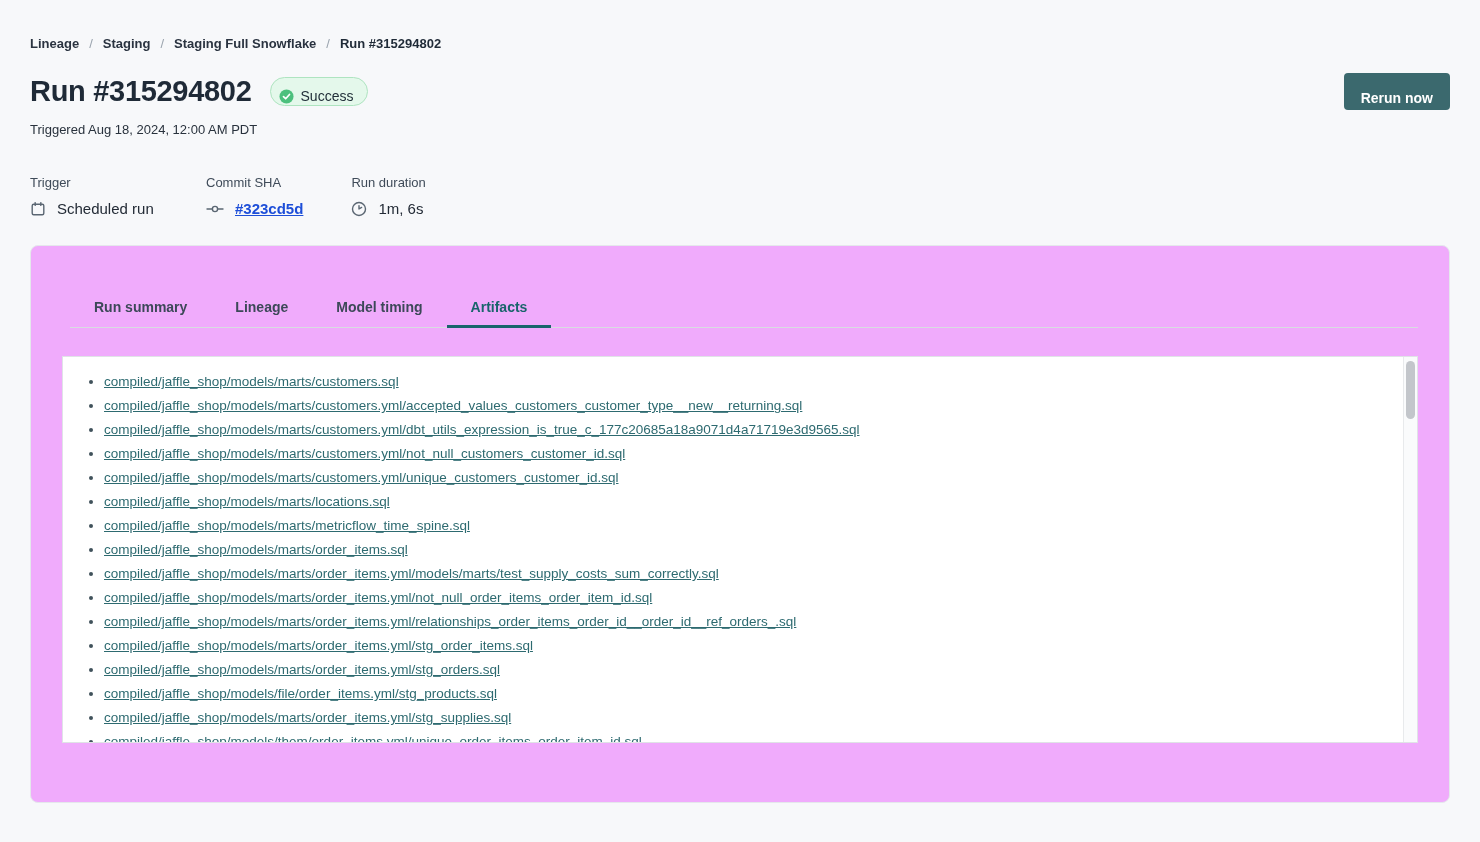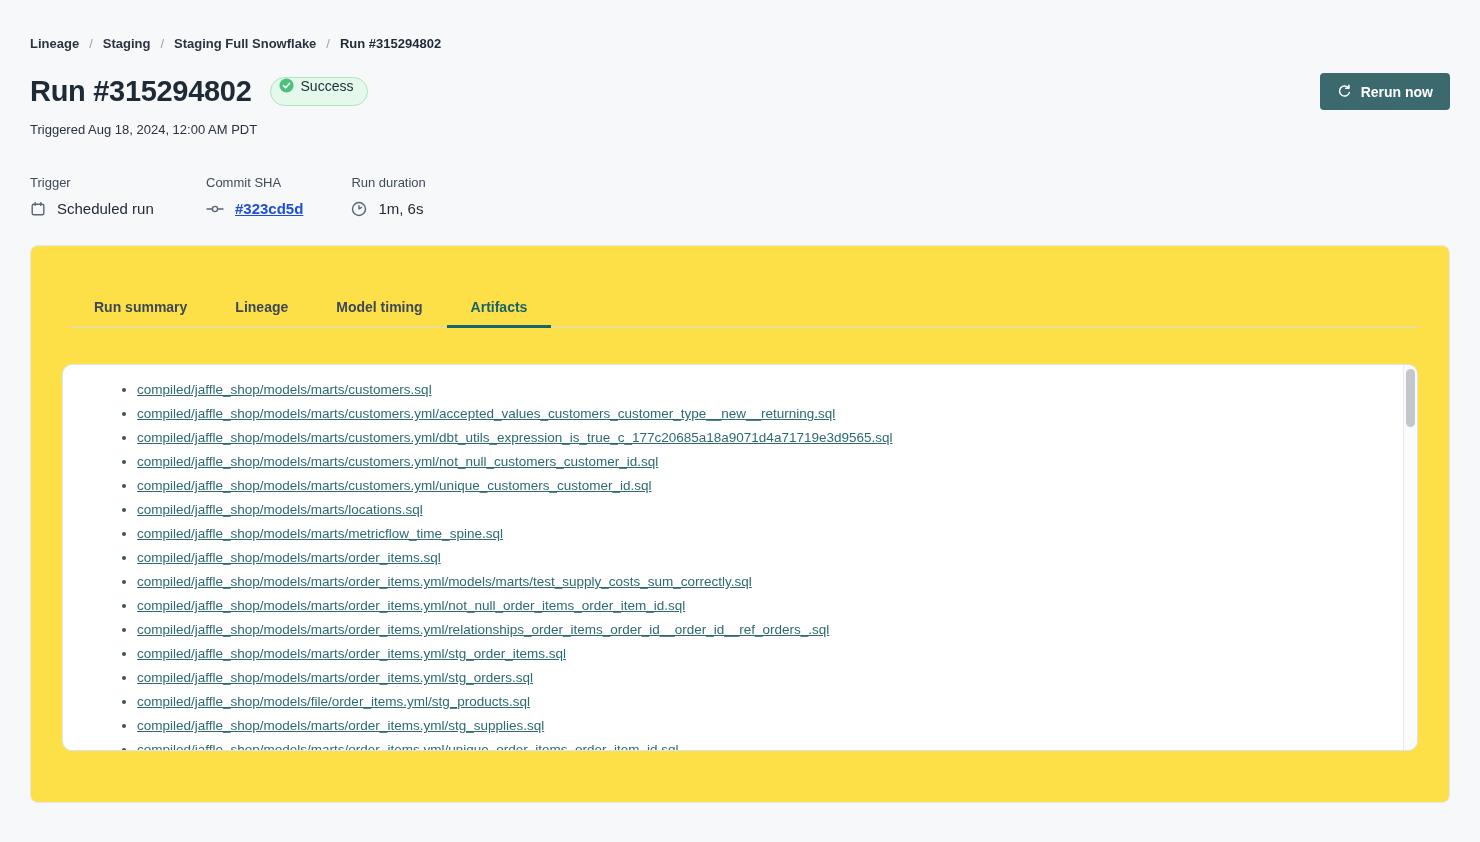--- a/index.html
+++ b/index.html
@@ -16,66 +16,66 @@
   .breadcrumb { display: flex; align-items: center; gap: 10px; font-size: 13px; }
   .crumb { color: #2a3340; font-weight: 600; cursor: pointer; }
   .crumb.current { font-weight: 700; color: #1f2a37; }
   .crumb-sep { color: #9aa3ad; font-weight: 400; }
 
   
   .header-row { margin-top: 22px; display: flex; align-items: center; justify-content: space-between; }
   .title-group { display: flex; align-items: center; gap: 18px; }
   .page-title { font-size: 29px; font-weight: 700; color: #1f2a37; letter-spacing: -0.3px; }
   .status-badge {
-    display: inline-flex; align-items: flex-start; gap: 7px;
+    display: inline-flex; align-items: center; gap: 7px;
     background: #e4f8eb; border: 1px solid #aee4c0; border-radius: 15px;
-    padding: 0 14px 4px 8px; font-size: 14px; color: #22303a; height: 29px;
+    padding: 13px 14px 4px 8px; font-size: 14px; color: #22303a; height: 29px;
   }
   .check-circle { width: 15px; height: 15px; display: block; }
   .rerun-button {
     display: inline-flex; align-items: center; gap: 9px;
     background: #3b696e; color: #ffffff; border: none; border-radius: 4px;
     height: 37px; padding: 8px 17px; font-size: 14px; font-weight: 600;
-    font-family: "Liberation Sans", sans-serif; cursor: pointer;
+    font-family: "Liberation Sans", sans-serif; cursor: pointer; flex-direction: column;
   }
   .triggered-text { margin-top: 12px; font-size: 13px; color: #29323d; }
 
   
   .run-info { margin-top: 38px; display: flex; align-items: flex-start; }
   .info-col { display: flex; flex-direction: column; gap: 10px; }
   .info-col.c1 { width: 153px; }
   .info-col.c2 { padding: 0 22px; }
   .info-col.c3 { padding: 0 25px; }
   .info-divider { width: 1px; background: #d9dde2; }
   .info-label { font-size: 13px; color: #3f4b59; }
   .info-value { font-size: 15px; color: #232b36; display: flex; align-items: center; gap: 11px; }
   .info-value svg { flex: none; }
   .commit-link { color: #1d4ed8; text-decoration: underline; font-weight: 600; cursor: pointer; }
 
   
   .card {
-    margin-top: 28px; background: #fde047;
+    margin-top: 28px; background: #f0abfc;
     border: 1px solid #e5e8ec; border-radius: 8px;
     padding: 43px 31px 29px 31px; height: 558px;
   }
   .tabs { display: flex; margin-left: 8px; border-bottom: 1px solid #d8dce1; }
   .tab {
     padding: 0 24px; height: 39px; display: flex; align-items: center;
     font-size: 14px; font-weight: 600; color: #3c4858; cursor: pointer;
     border-bottom: 3px solid transparent; margin-bottom: -1px;
   }
   .tab.active { color: #19646b; border-bottom-color: #19646b; }
 
   .artifacts-desc { margin-top: 19px; font-size: 13.5px; color: #1f2a37; }
   .mono { font-family: "DejaVu Sans Mono", monospace; font-size: 12.5px; }
 
   .artifacts-box {
-    position: relative; margin-top: 36px; height: 387px;
-    border: 1px solid #e0e3e7; border-radius: 10px;
-    background: #ffffff; overflow: hidden; padding-left: 33px;
+    position: relative; margin-top: 28px; height: 387px;
+    border: 1px solid #e0e3e7; border-radius: 0;
+    background: #ffffff; overflow: hidden;
   }
   .artifacts-list { list-style: disc; padding: 13px 40px 0 41px; }
   .artifacts-list li {
     line-height: 24px; font-size: 13.5px; color: #40525b;
   }
   .artifact-link { color: #2d6a70; text-decoration: underline; cursor: pointer; }
 
   .scrollbar-track {
     position: absolute; top: 0; right: 0; width: 14px; height: 100%;
     background: #fafbfc; border-left: 1px solid #e8eaec;
@@ -178,21 +178,21 @@
         <li><a class="artifact-link">compiled/jaffle_shop/models/marts/locations.sql</a></li>
         <li><a class="artifact-link">compiled/jaffle_shop/models/marts/metricflow_time_spine.sql</a></li>
         <li><a class="artifact-link">compiled/jaffle_shop/models/marts/order_items.sql</a></li>
         <li><a class="artifact-link">compiled/jaffle_shop/models/marts/order_items.yml/models/marts/test_supply_costs_sum_correctly.sql</a></li>
         <li><a class="artifact-link">compiled/jaffle_shop/models/marts/order_items.yml/not_null_order_items_order_item_id.sql</a></li>
         <li><a class="artifact-link">compiled/jaffle_shop/models/marts/order_items.yml/relationships_order_items_order_id__order_id__ref_orders_.sql</a></li>
         <li><a class="artifact-link">compiled/jaffle_shop/models/marts/order_items.yml/stg_order_items.sql</a></li>
         <li><a class="artifact-link">compiled/jaffle_shop/models/marts/order_items.yml/stg_orders.sql</a></li>
         <li><a class="artifact-link">compiled/jaffle_shop/models/file/order_items.yml/stg_products.sql</a></li>
         <li><a class="artifact-link">compiled/jaffle_shop/models/marts/order_items.yml/stg_supplies.sql</a></li>
-        <li><a class="artifact-link">compiled/jaffle_shop/models/marts/order_items.yml/unique_order_items_order_item_id.sql</a></li>
+        <li><a class="artifact-link">compiled/jaffle_shop/models/them/order_items.yml/unique_order_items_order_item_id.sql</a></li>
       </ul>
       <div class="scrollbar-track">
         <div class="scrollbar-thumb"></div>
       </div>
     </div>
   </section>
 
 </div>
 
 </body></html>

